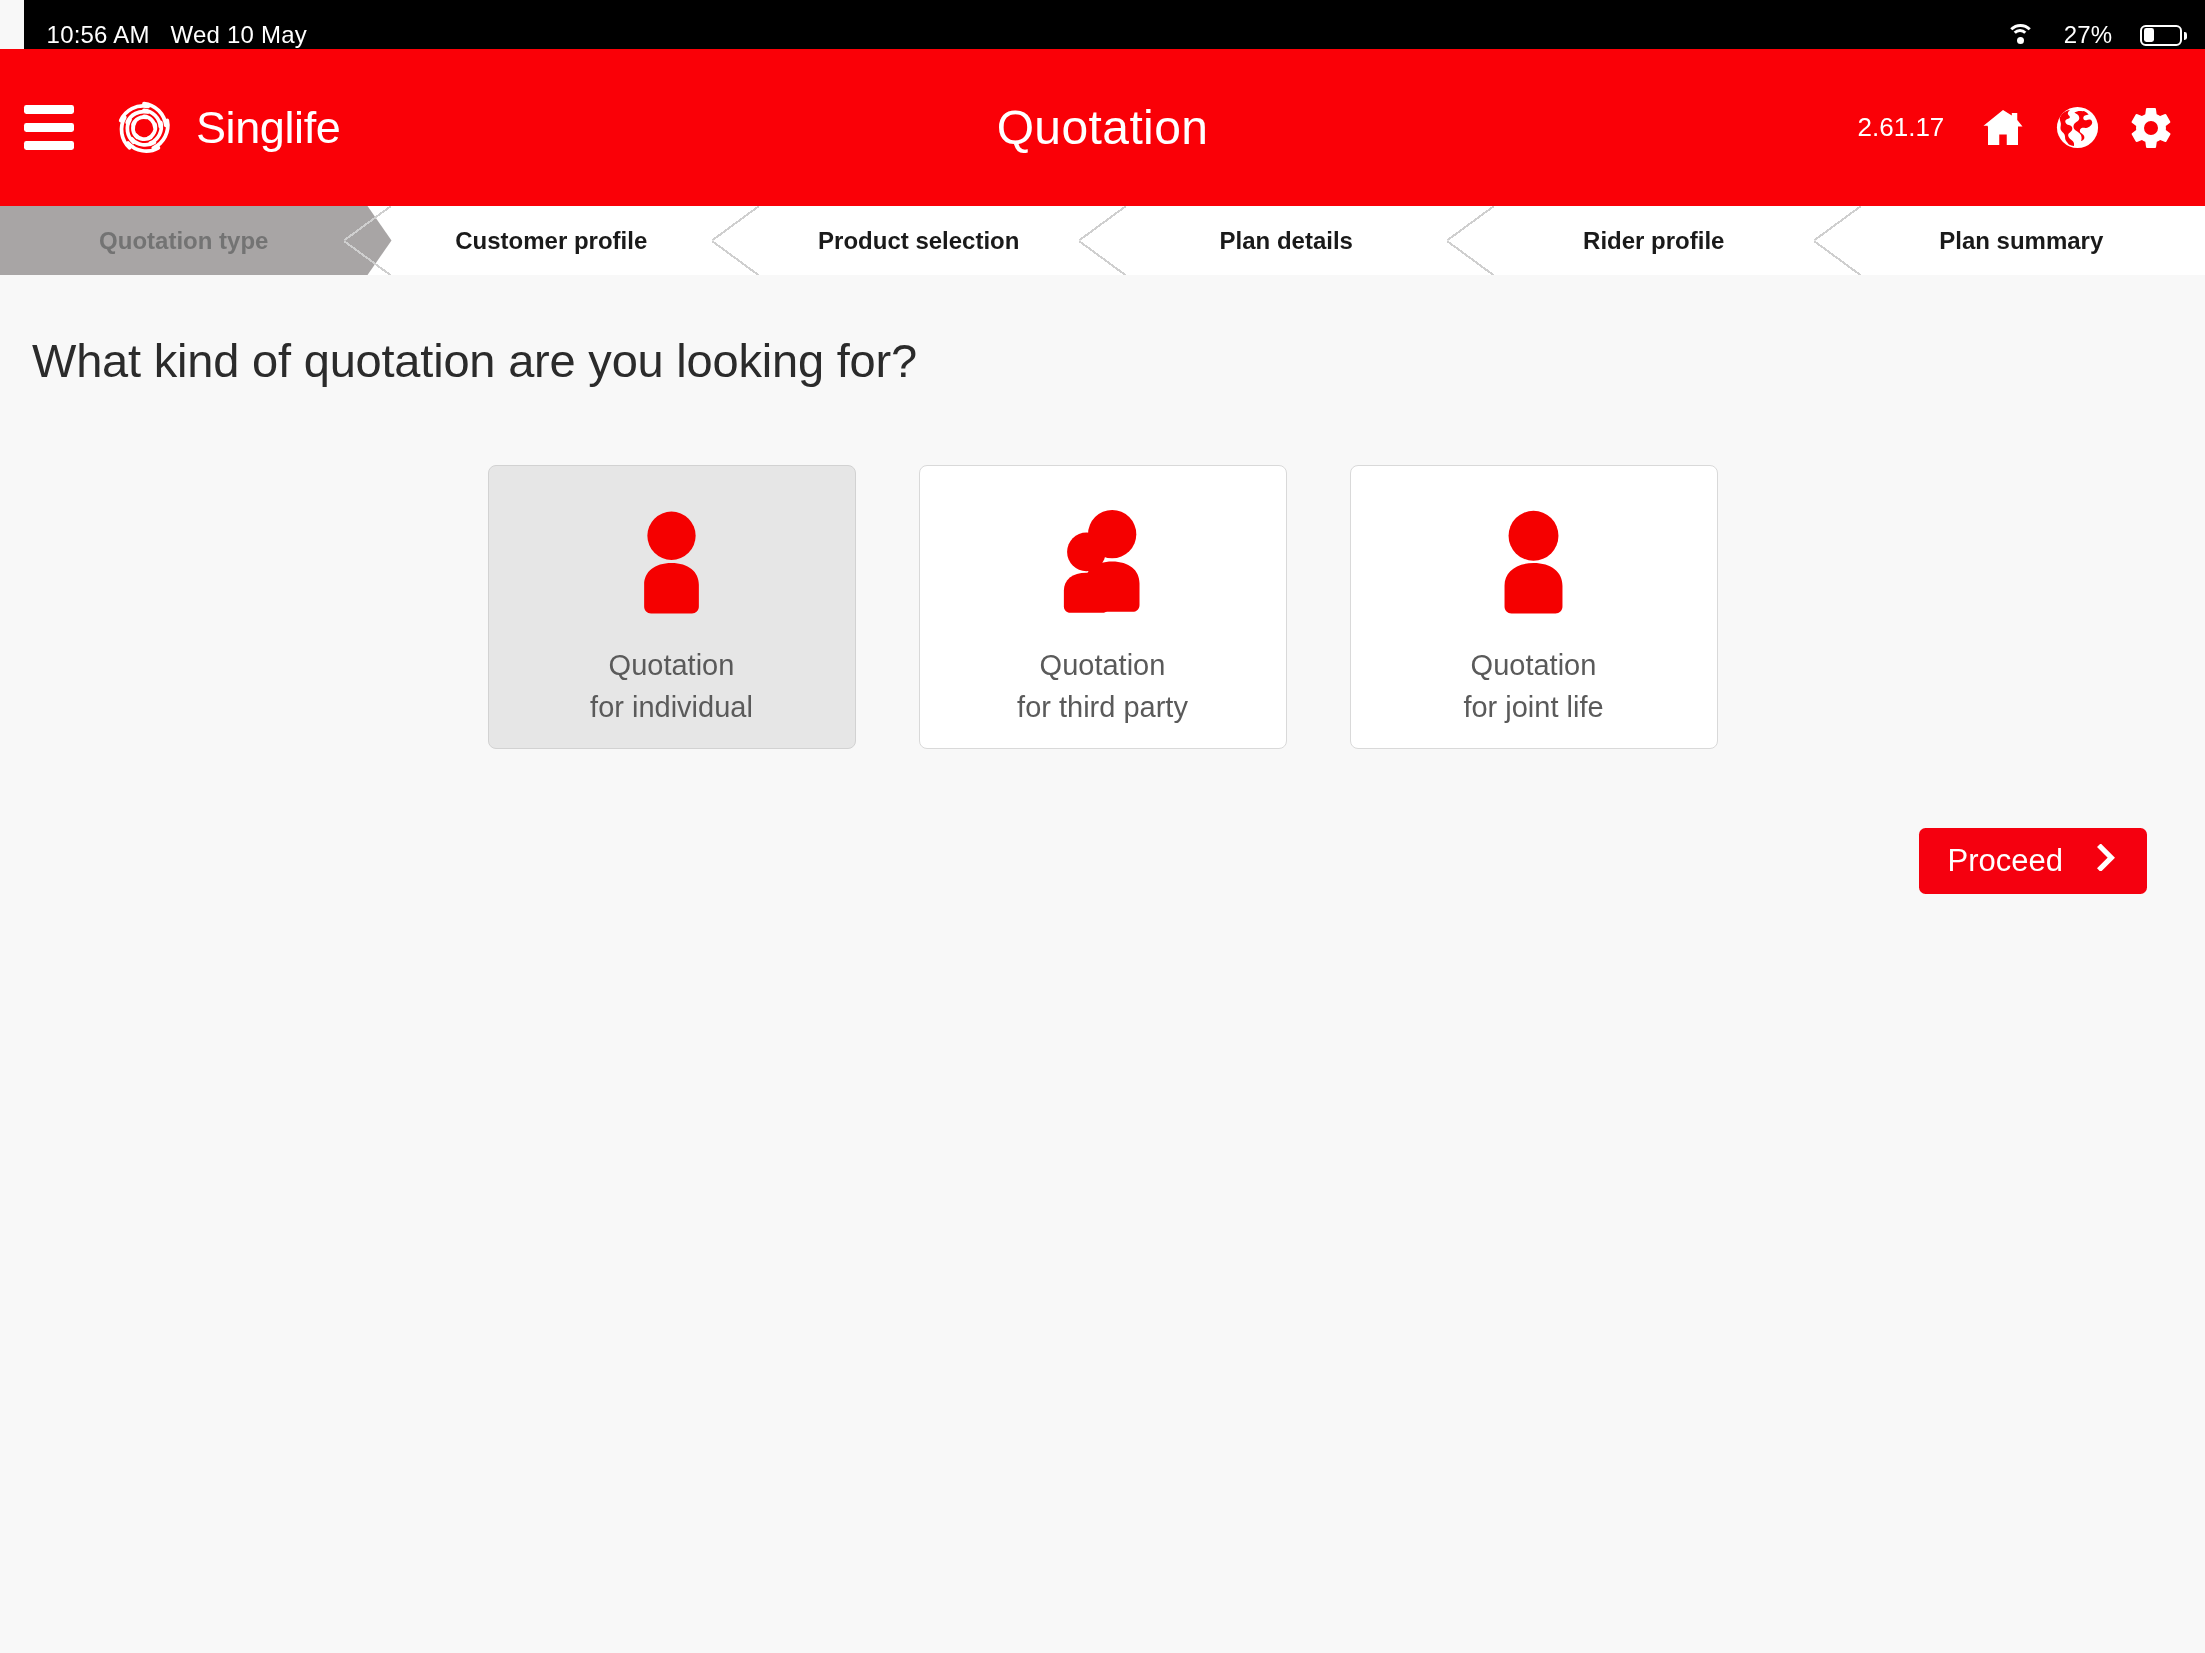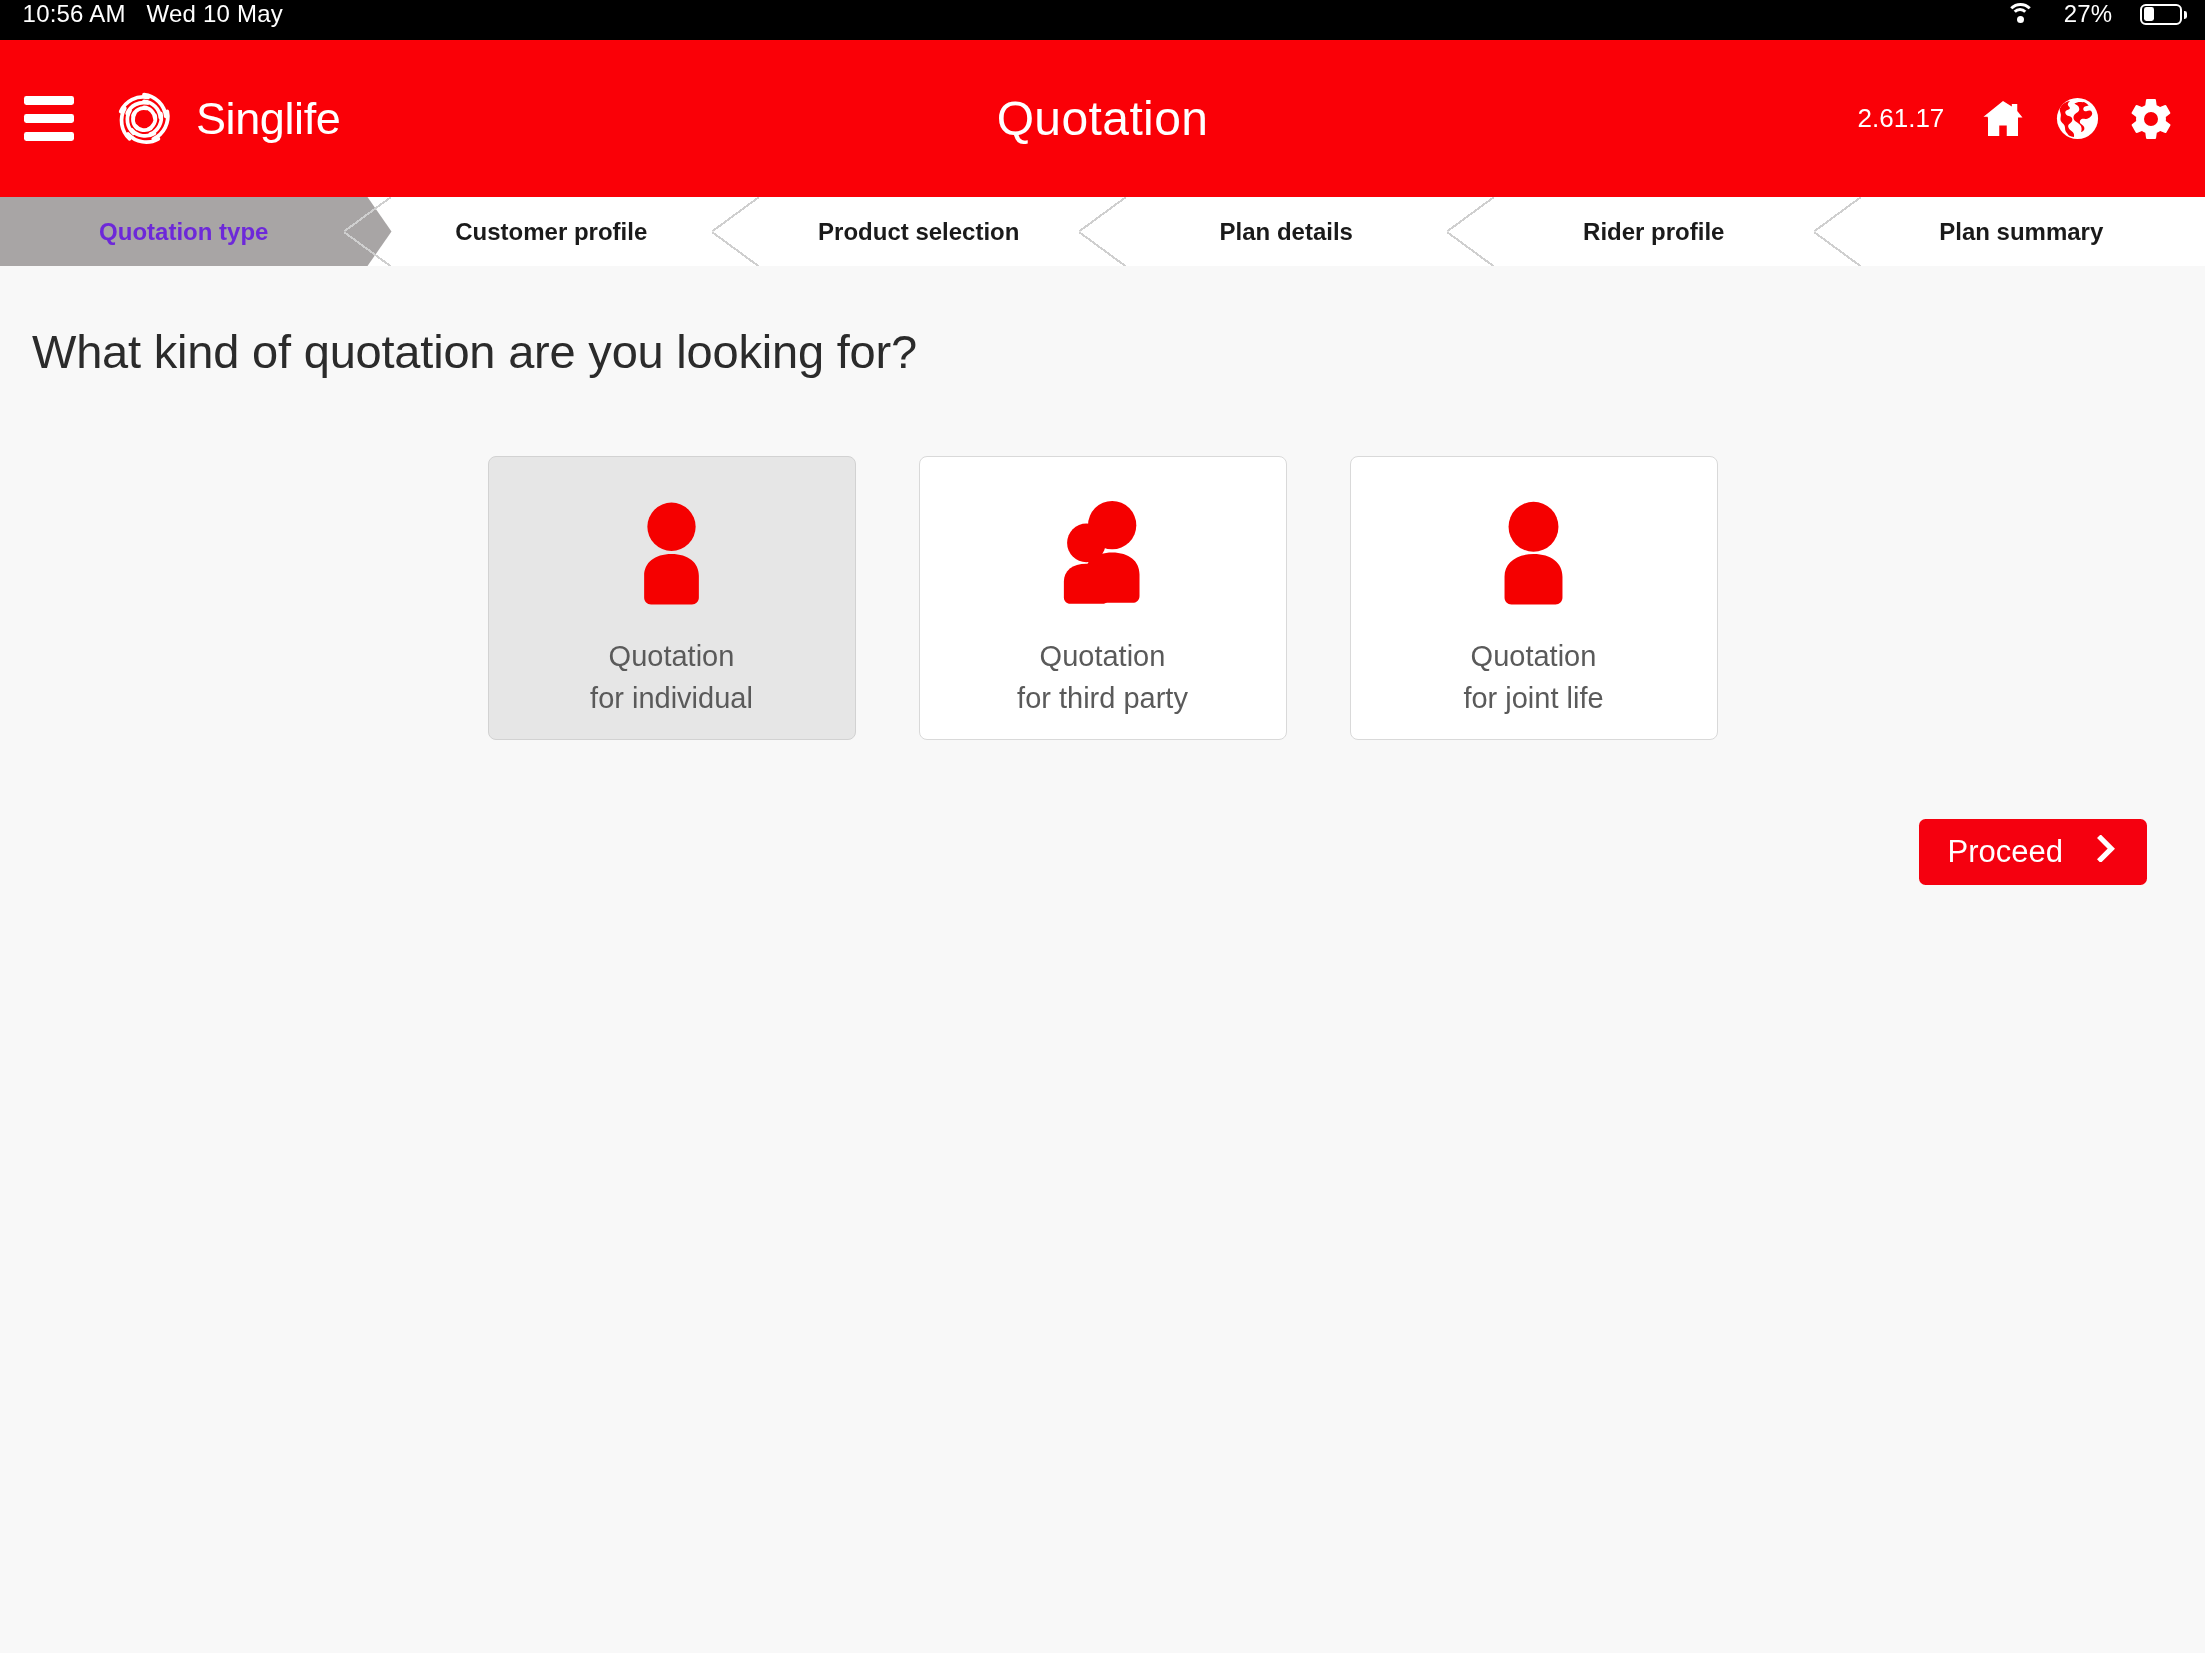--- a/index.html
+++ b/index.html
@@ -6,28 +6,29 @@
   html, body {
     width: 2205px;
     height: 1653px;
     background: #f8f8f8;
     font-family: "Liberation Sans", sans-serif;
     overflow: hidden;
   }
 
   
   .statusbar {
-    height: 40px;
+    height: 49px;
     background: #000;
     color: #fff;
     display: flex;
-    align-items: flex-start;
+    align-items: flex-end;
     padding: 0 22.6px;
     font-size: 24px;
     letter-spacing: 0.2px;
+    margin-left: 24px;
   }
   .sb-left { display: flex; align-items: center; gap: 21px; }
   .sb-right { margin-left: auto; display: flex; align-items: center; gap: 28px; }
   .sb-time { font-weight: 400; }
   .sb-date { font-weight: 400; }
   .sb-pct { font-size: 24px; }
 
   .wifi-icon { width: 31px; height: 22.6px; position: relative; display: inline-block; }
   .wifi-icon i {
     position: absolute; left: 50%; border: 3.2px solid #fff; border-bottom-color: transparent;
@@ -105,21 +106,21 @@
     position: absolute;
     left: -23.4px; top: 0; bottom: 0; width: 47px;
     background:
       linear-gradient(to bottom right, transparent calc(50% - 1px), #cfcfcf calc(50% - 1px), #cfcfcf calc(50% + 1px), transparent calc(50% + 1px)) no-repeat,
       linear-gradient(to top right, transparent calc(50% - 1px), #cfcfcf calc(50% - 1px), #cfcfcf calc(50% + 1px), transparent calc(50% + 1px)) no-repeat;
     background-size: 100% 50%, 100% 50%;
     background-position: 0 0, 0 100%;
     z-index: 2;
   }
   .step.active {
-    color: #6d28d9;
+    color: #737373;
   }
   .step.active::after {
     content: "";
     position: absolute; left: 0; top: 0; bottom: 0; right: -24px;
     background: #a8a5a5;
     clip-path: polygon(0 0, calc(100% - 24px) 0, 100% 50%, calc(100% - 24px) 100%, 0 100%);
     z-index: 1;
   }
 
   

